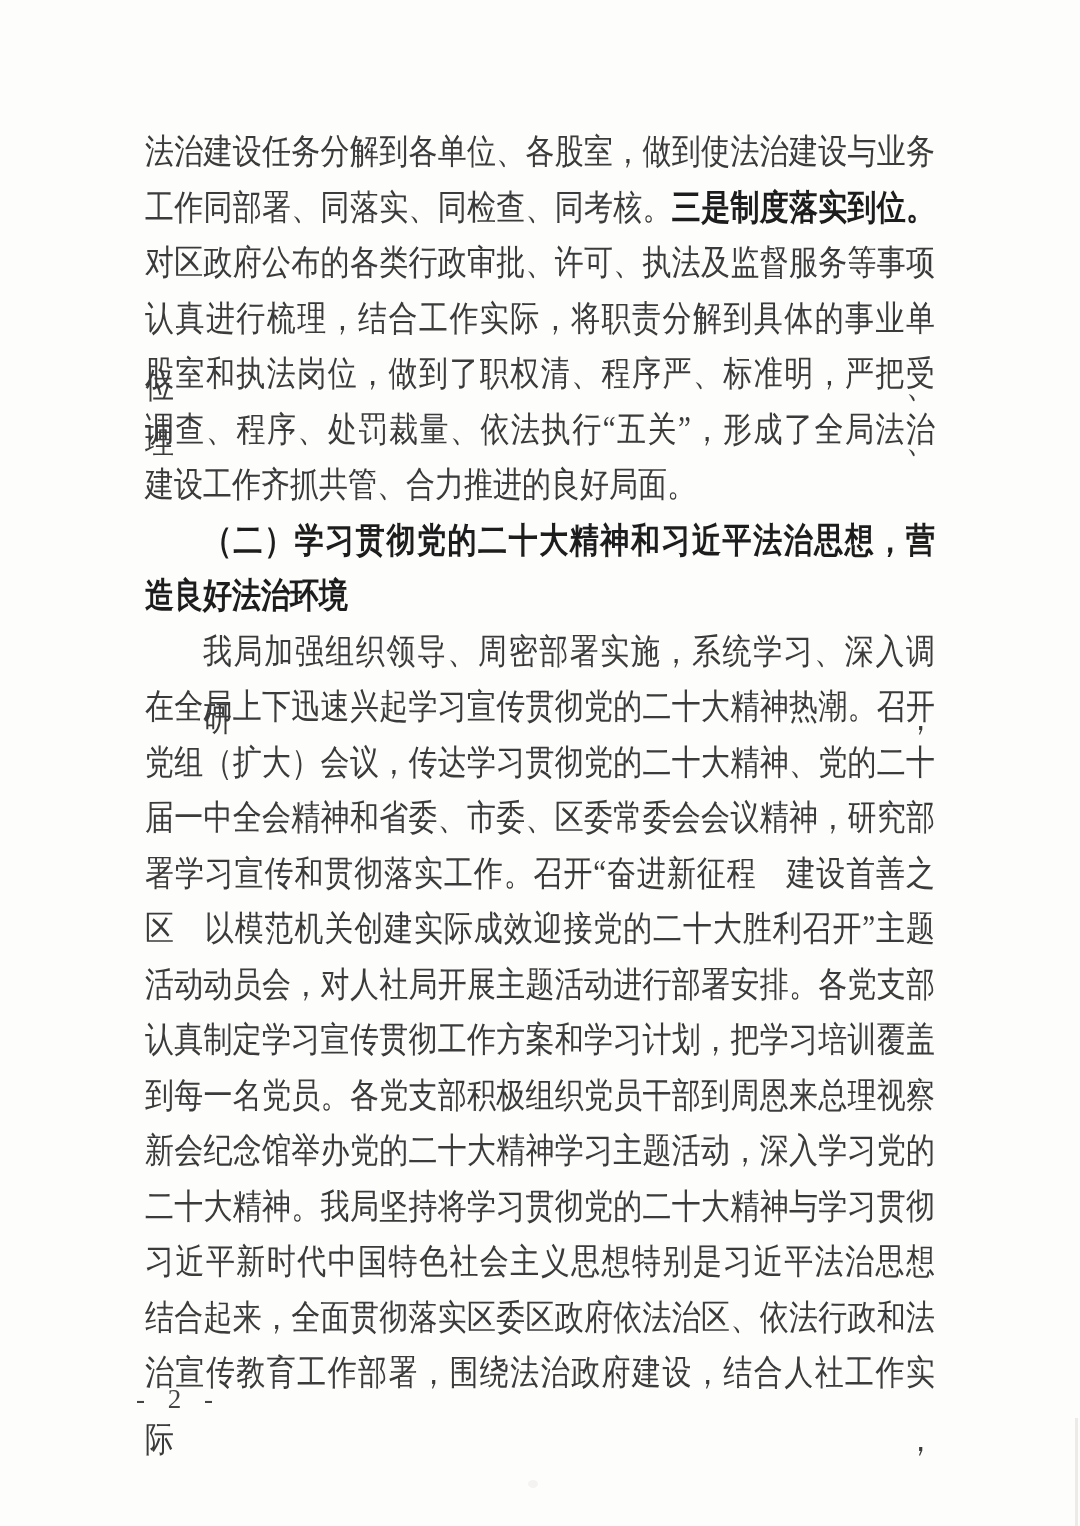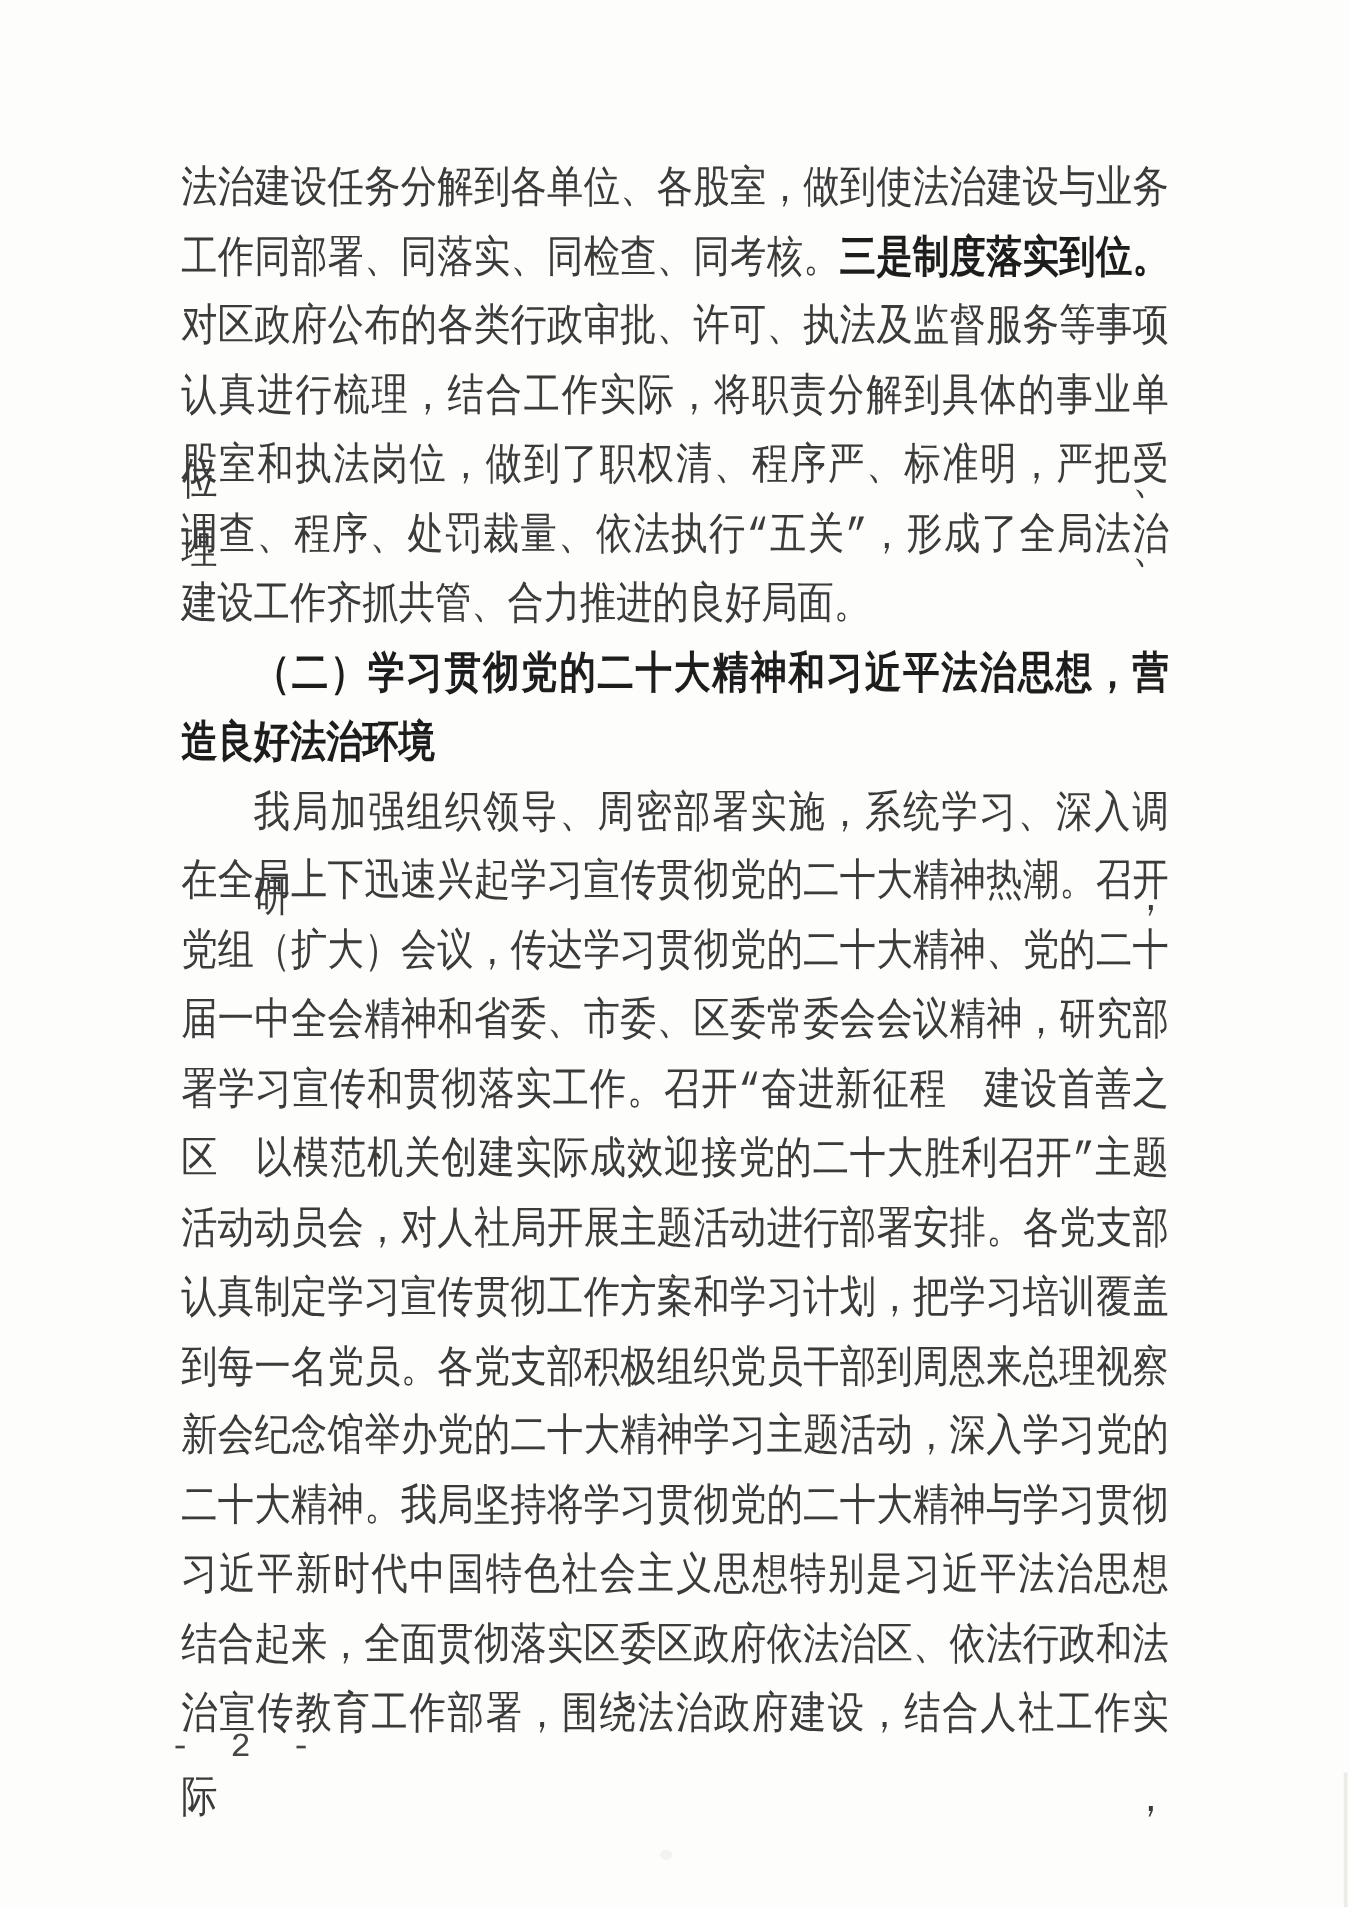--- a/index.html
+++ b/index.html
@@ -6,21 +6,21 @@
     margin: 0;
     padding: 0;
     background: #ffffff;
   }
   .page {
     position: relative;
     width: 1080px;
     height: 1526px;
     background: #fdfdfc;
     overflow: hidden;
-    font-family: Liberation Mono, monospace;
+    font-family: Liberation Serif, serif;
   }
   .text-block {
     position: absolute;
     top: 124px;
     left: 145px;
     width: 790px;
   }
   .line {
     height: 55.5px;
     line-height: 55.5px;

